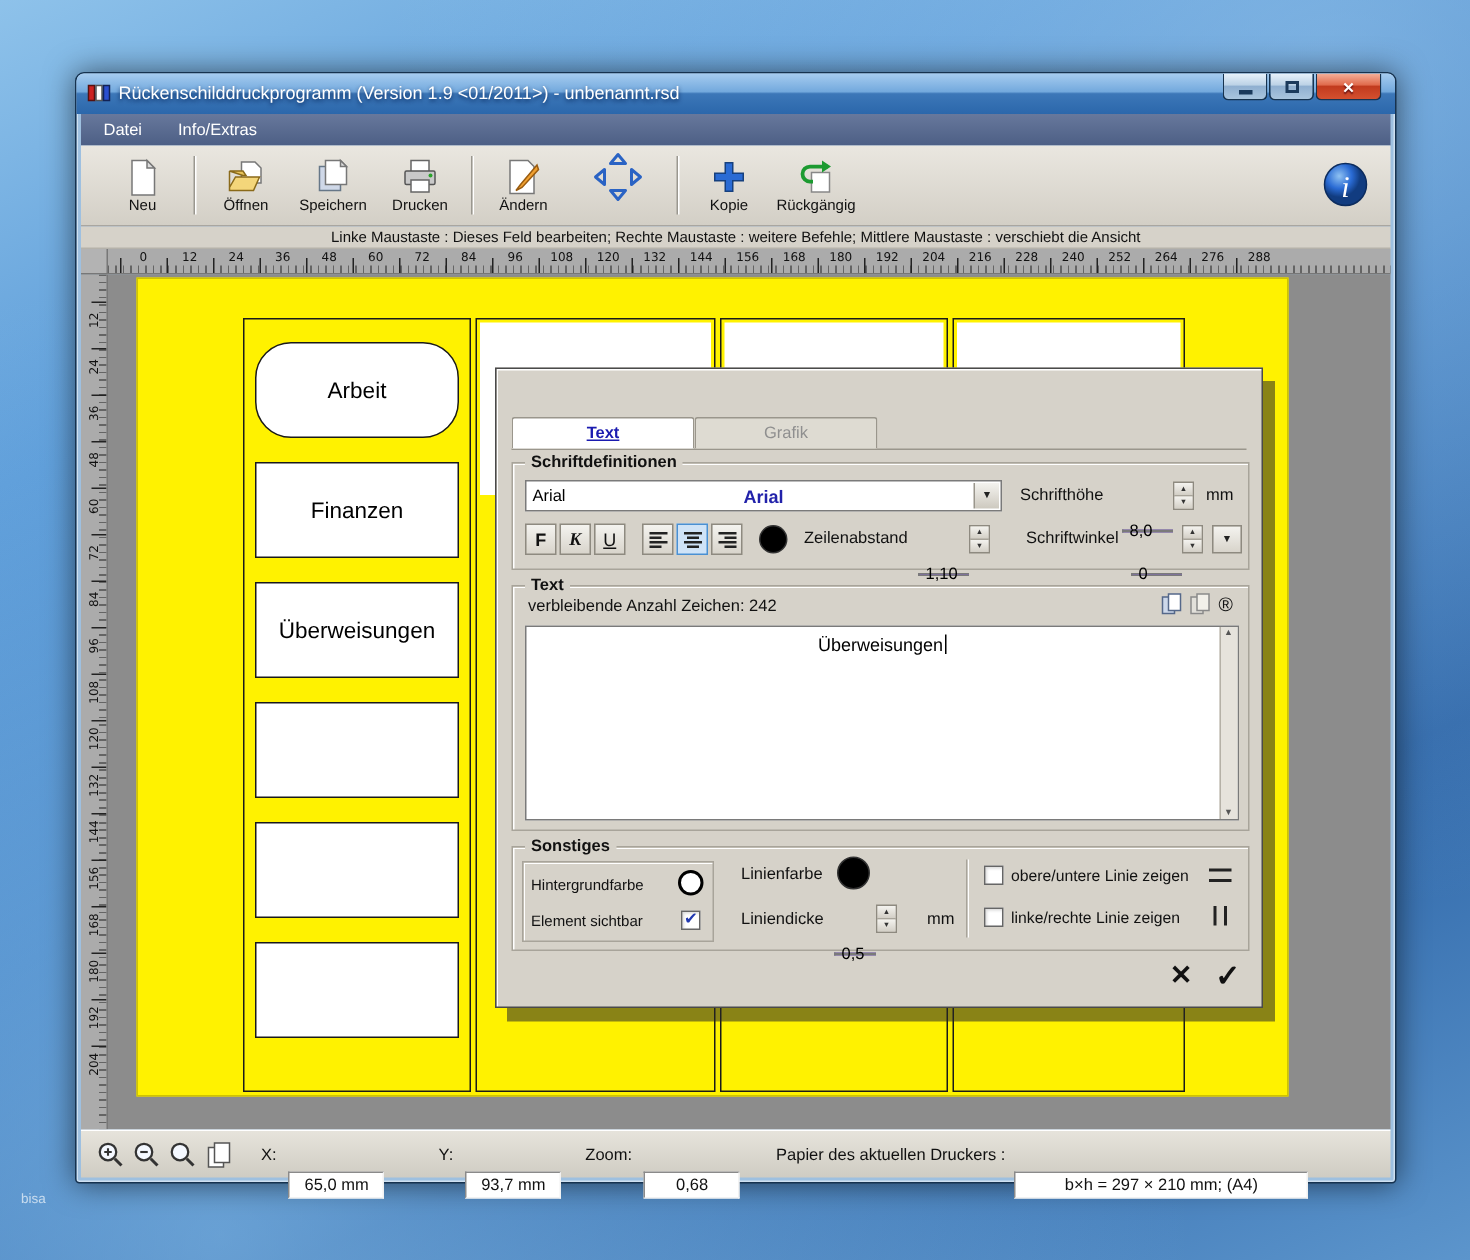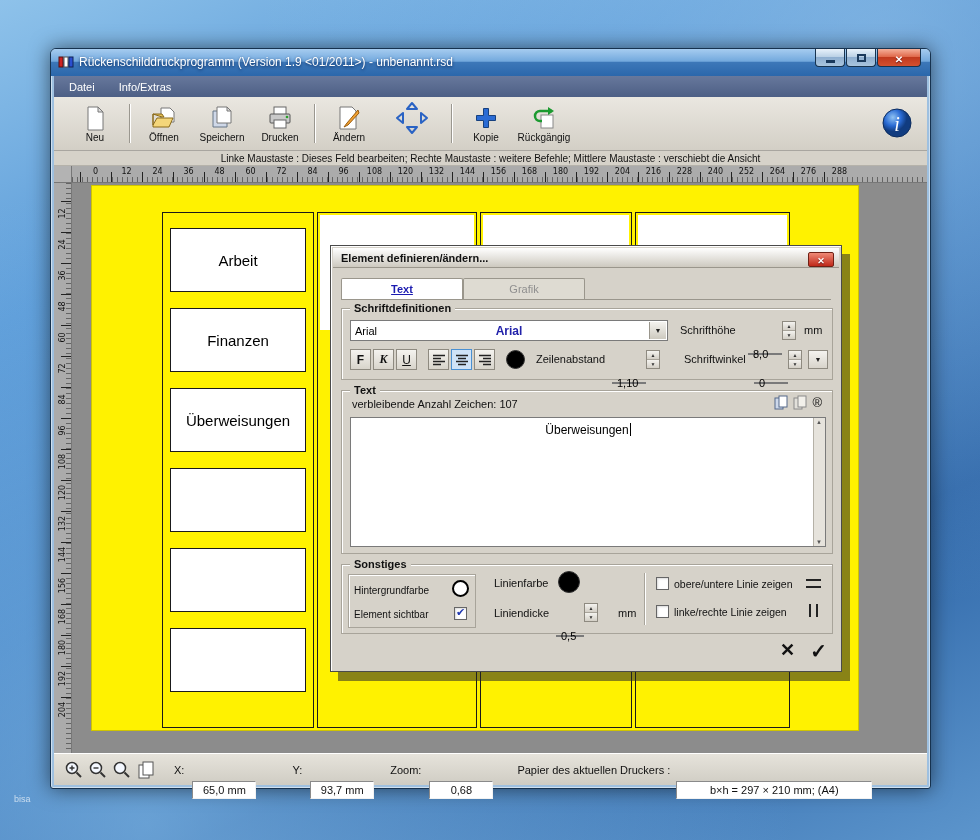--- a/index.html
+++ b/index.html
@@ -372,21 +372,21 @@
           </div>
           <div class="vcell">
             <span>192</span>
           </div>
           <div class="vcell">
             <span>204</span>
           </div>
         </div>
       <div class="page">
         <div class="gcol c1">
-            <div class="label-box" style="top: 15px;">
+            <div class="label-box" style="top: 15px; border-radius: 24px;">
               <span>Arbeit</span>
             </div>
             <div class="label-box" style="top: 95px;">
               <span>Finanzen</span>
             </div>
             <div class="label-box" style="top: 175px;">
               <span>Überweisungen</span>
             </div>
             <div class="label-box" style="top: 255px;">
               <span></span>
@@ -442,26 +442,20 @@
       <span class="sb-label" style="margin-left:36px">Y:</span>
       <span class="sb-field" style="width:64px;margin-left:8px">93,7 mm</span>
       <span class="sb-label" style="margin-left:16px">Zoom:</span>
       <span class="sb-field" style="width:64px;margin-left:8px">0,68</span>
       <span class="sb-label" style="margin-left:24px">Papier des aktuellen Druckers :</span>
       <span class="sb-field" style="width:196px;margin-left:6px">b×h = 297 × 210 mm; (A4)</span>
     </div>
   </div>
 
   <div class="dialog">
-    <div class="dlg-title">
-      <span>Element definieren/ändern...</span>
-      <div class="dlg-close">
-          <span class="glyph-x"></span>
-        </div>
-    </div>
 
     <div class="tabstrip">
       <div class="tab active">Text</div>
       <div class="tab inactive">Grafik</div>
     </div>
 
     <div class="group g-font">
       <span class="legend">Schriftdefinitionen</span>
 
       <div class="combo">
@@ -524,21 +518,21 @@
             <span class="sd"></span>
           </span>
       </div>
       <div class="btn-sm" style="left:466px;top:41px;width:20px;height:19px">
         <span class="drop" style="position:static;border:none;background:none;width:auto"></span>
       </div>
     </div>
 
     <div class="group g-text">
       <span class="legend">Text</span>
-      <span class="remaining">verbleibende Anzahl Zeichen: 107</span>
+      <span class="remaining">verbleibende Anzahl Zeichen: 242</span>
       <div class="clip-icons" style="right:10px">
         <svg width="15" height="15" viewBox="0 0 15 15">
             <rect x="1" y="3" width="8" height="11" fill="#cdd8ea" stroke="#55688a"></rect>
             <rect x="5" y="1" width="8" height="11" fill="#ffffff" stroke="#55688a"></rect>
           </svg>
         <svg width="15" height="15" viewBox="0 0 15 15">
             <rect x="1" y="3" width="8" height="11" fill="#e2e0da" stroke="#8a8a8a"></rect>
             <rect x="5" y="1" width="8" height="11" fill="#f2f0ea" stroke="#8a8a8a"></rect>
           </svg>
         <span class="reg">®</span>

